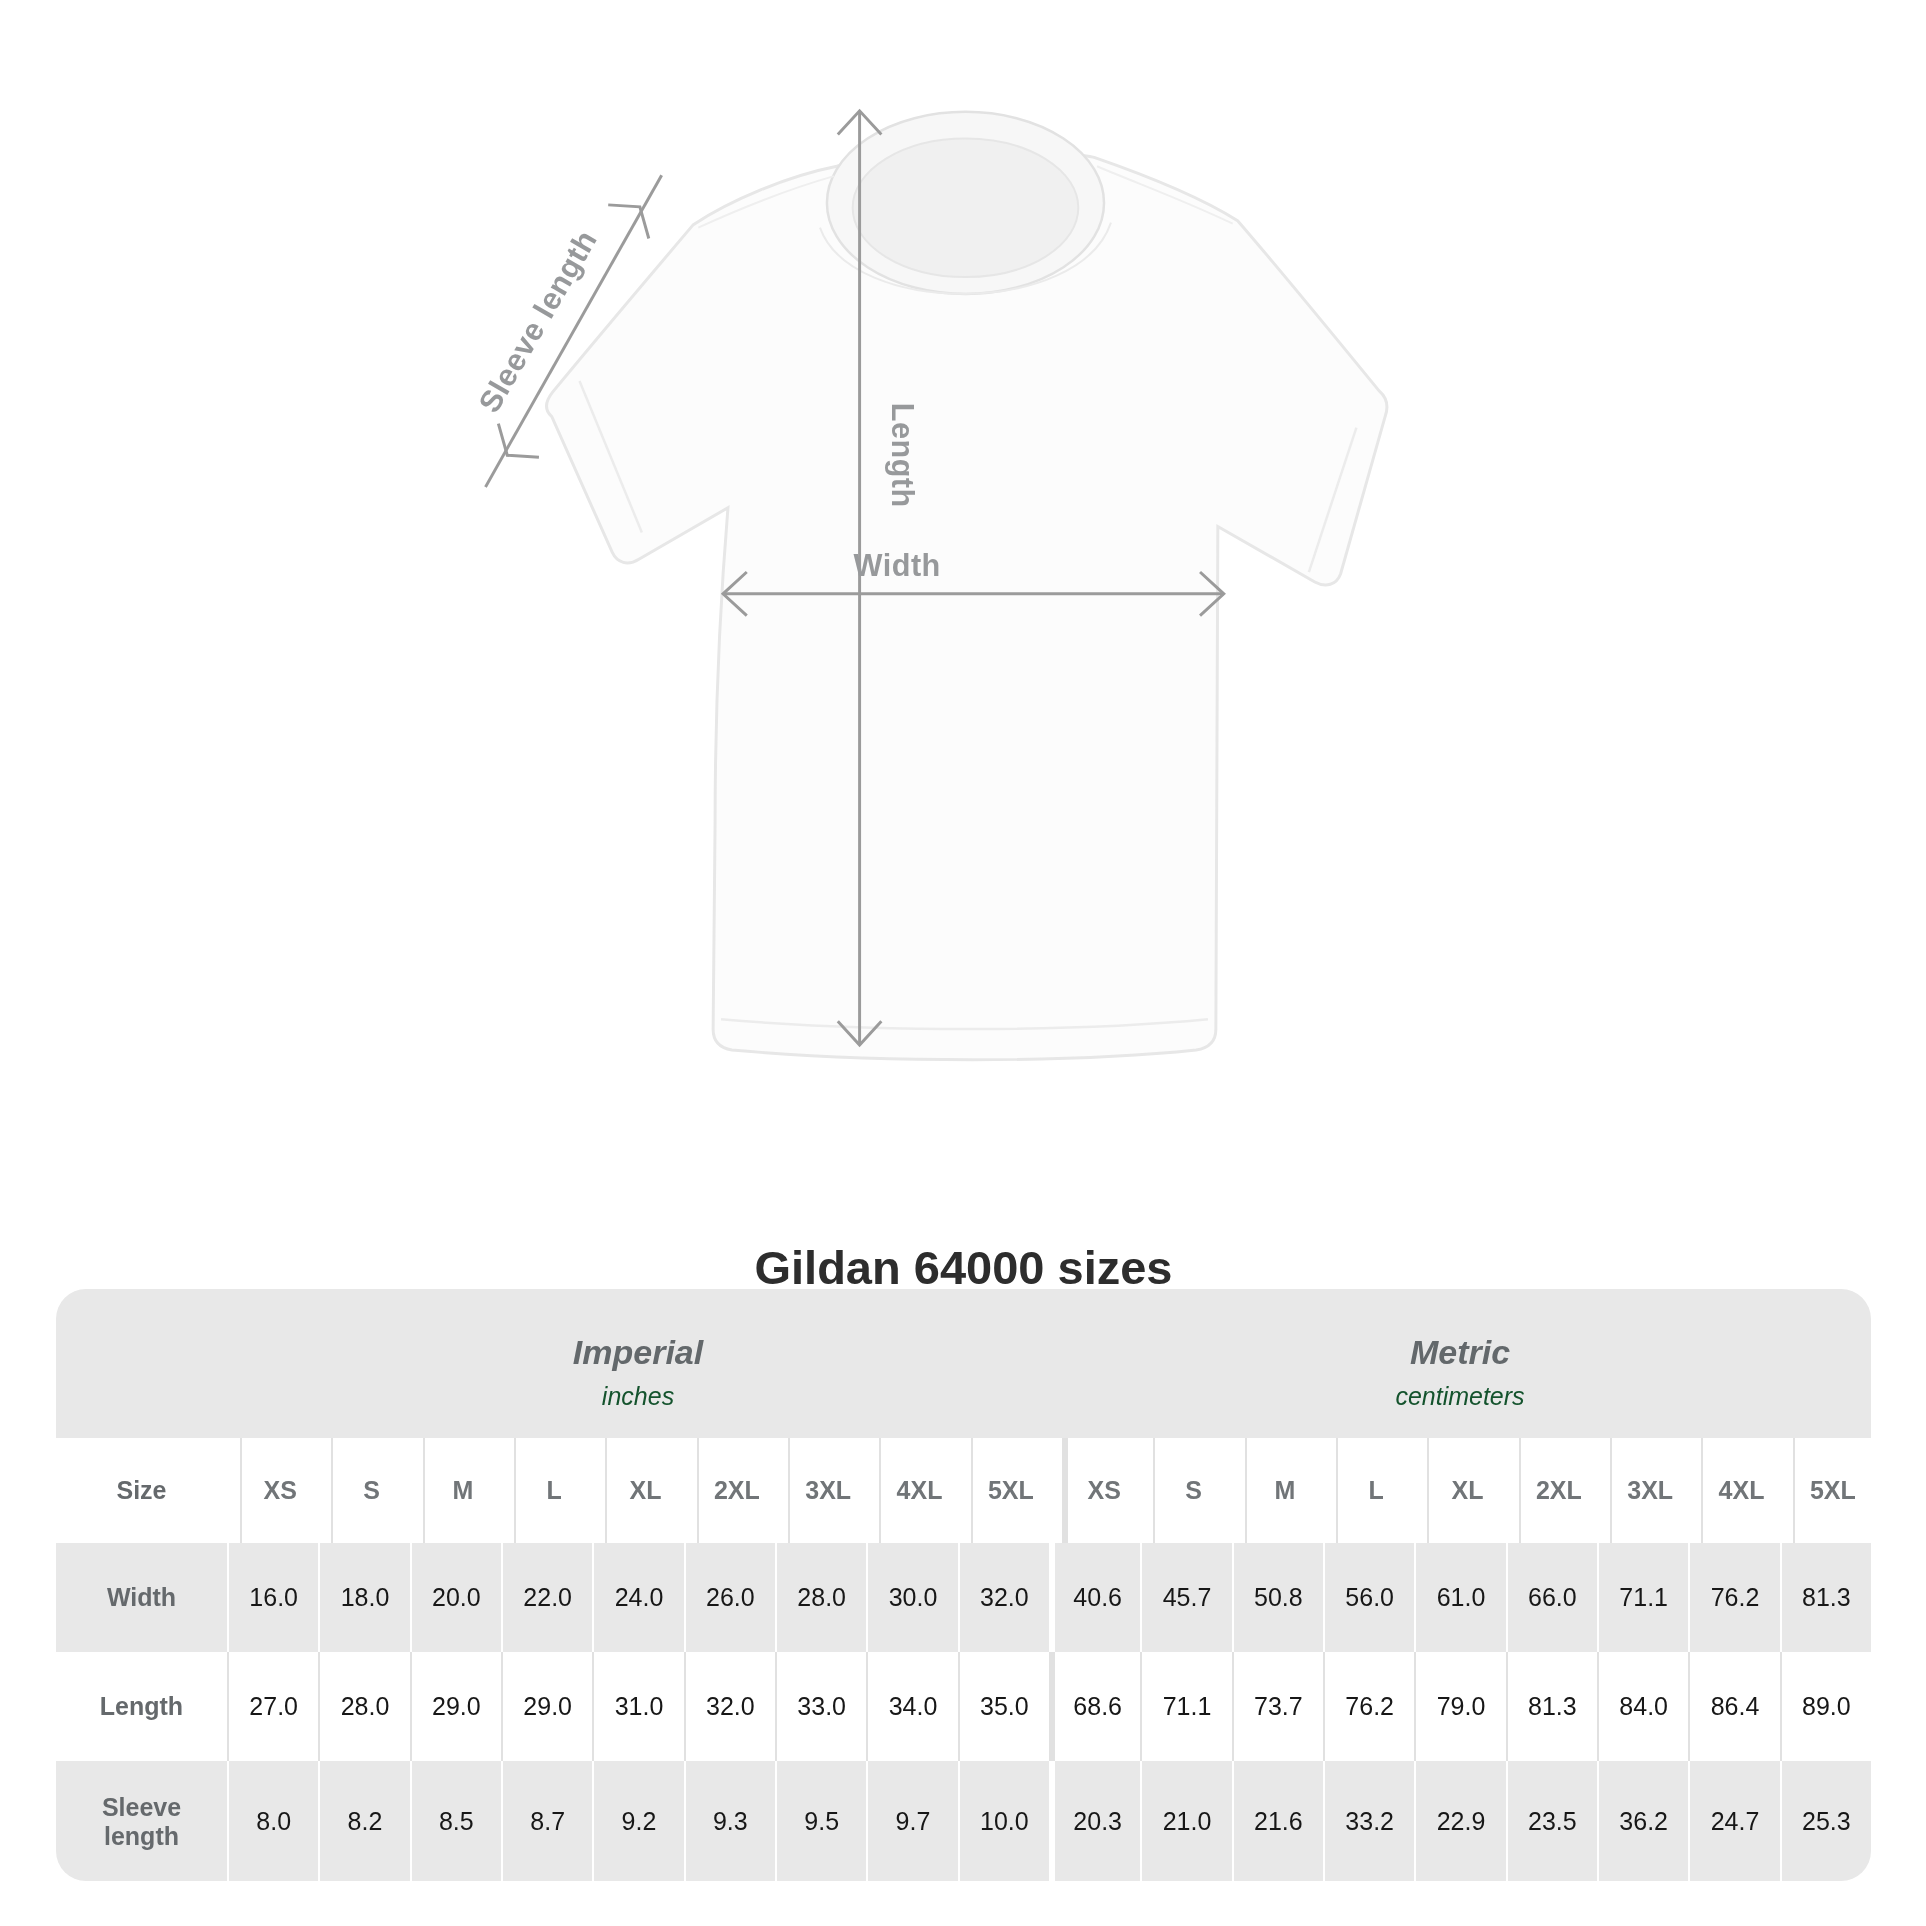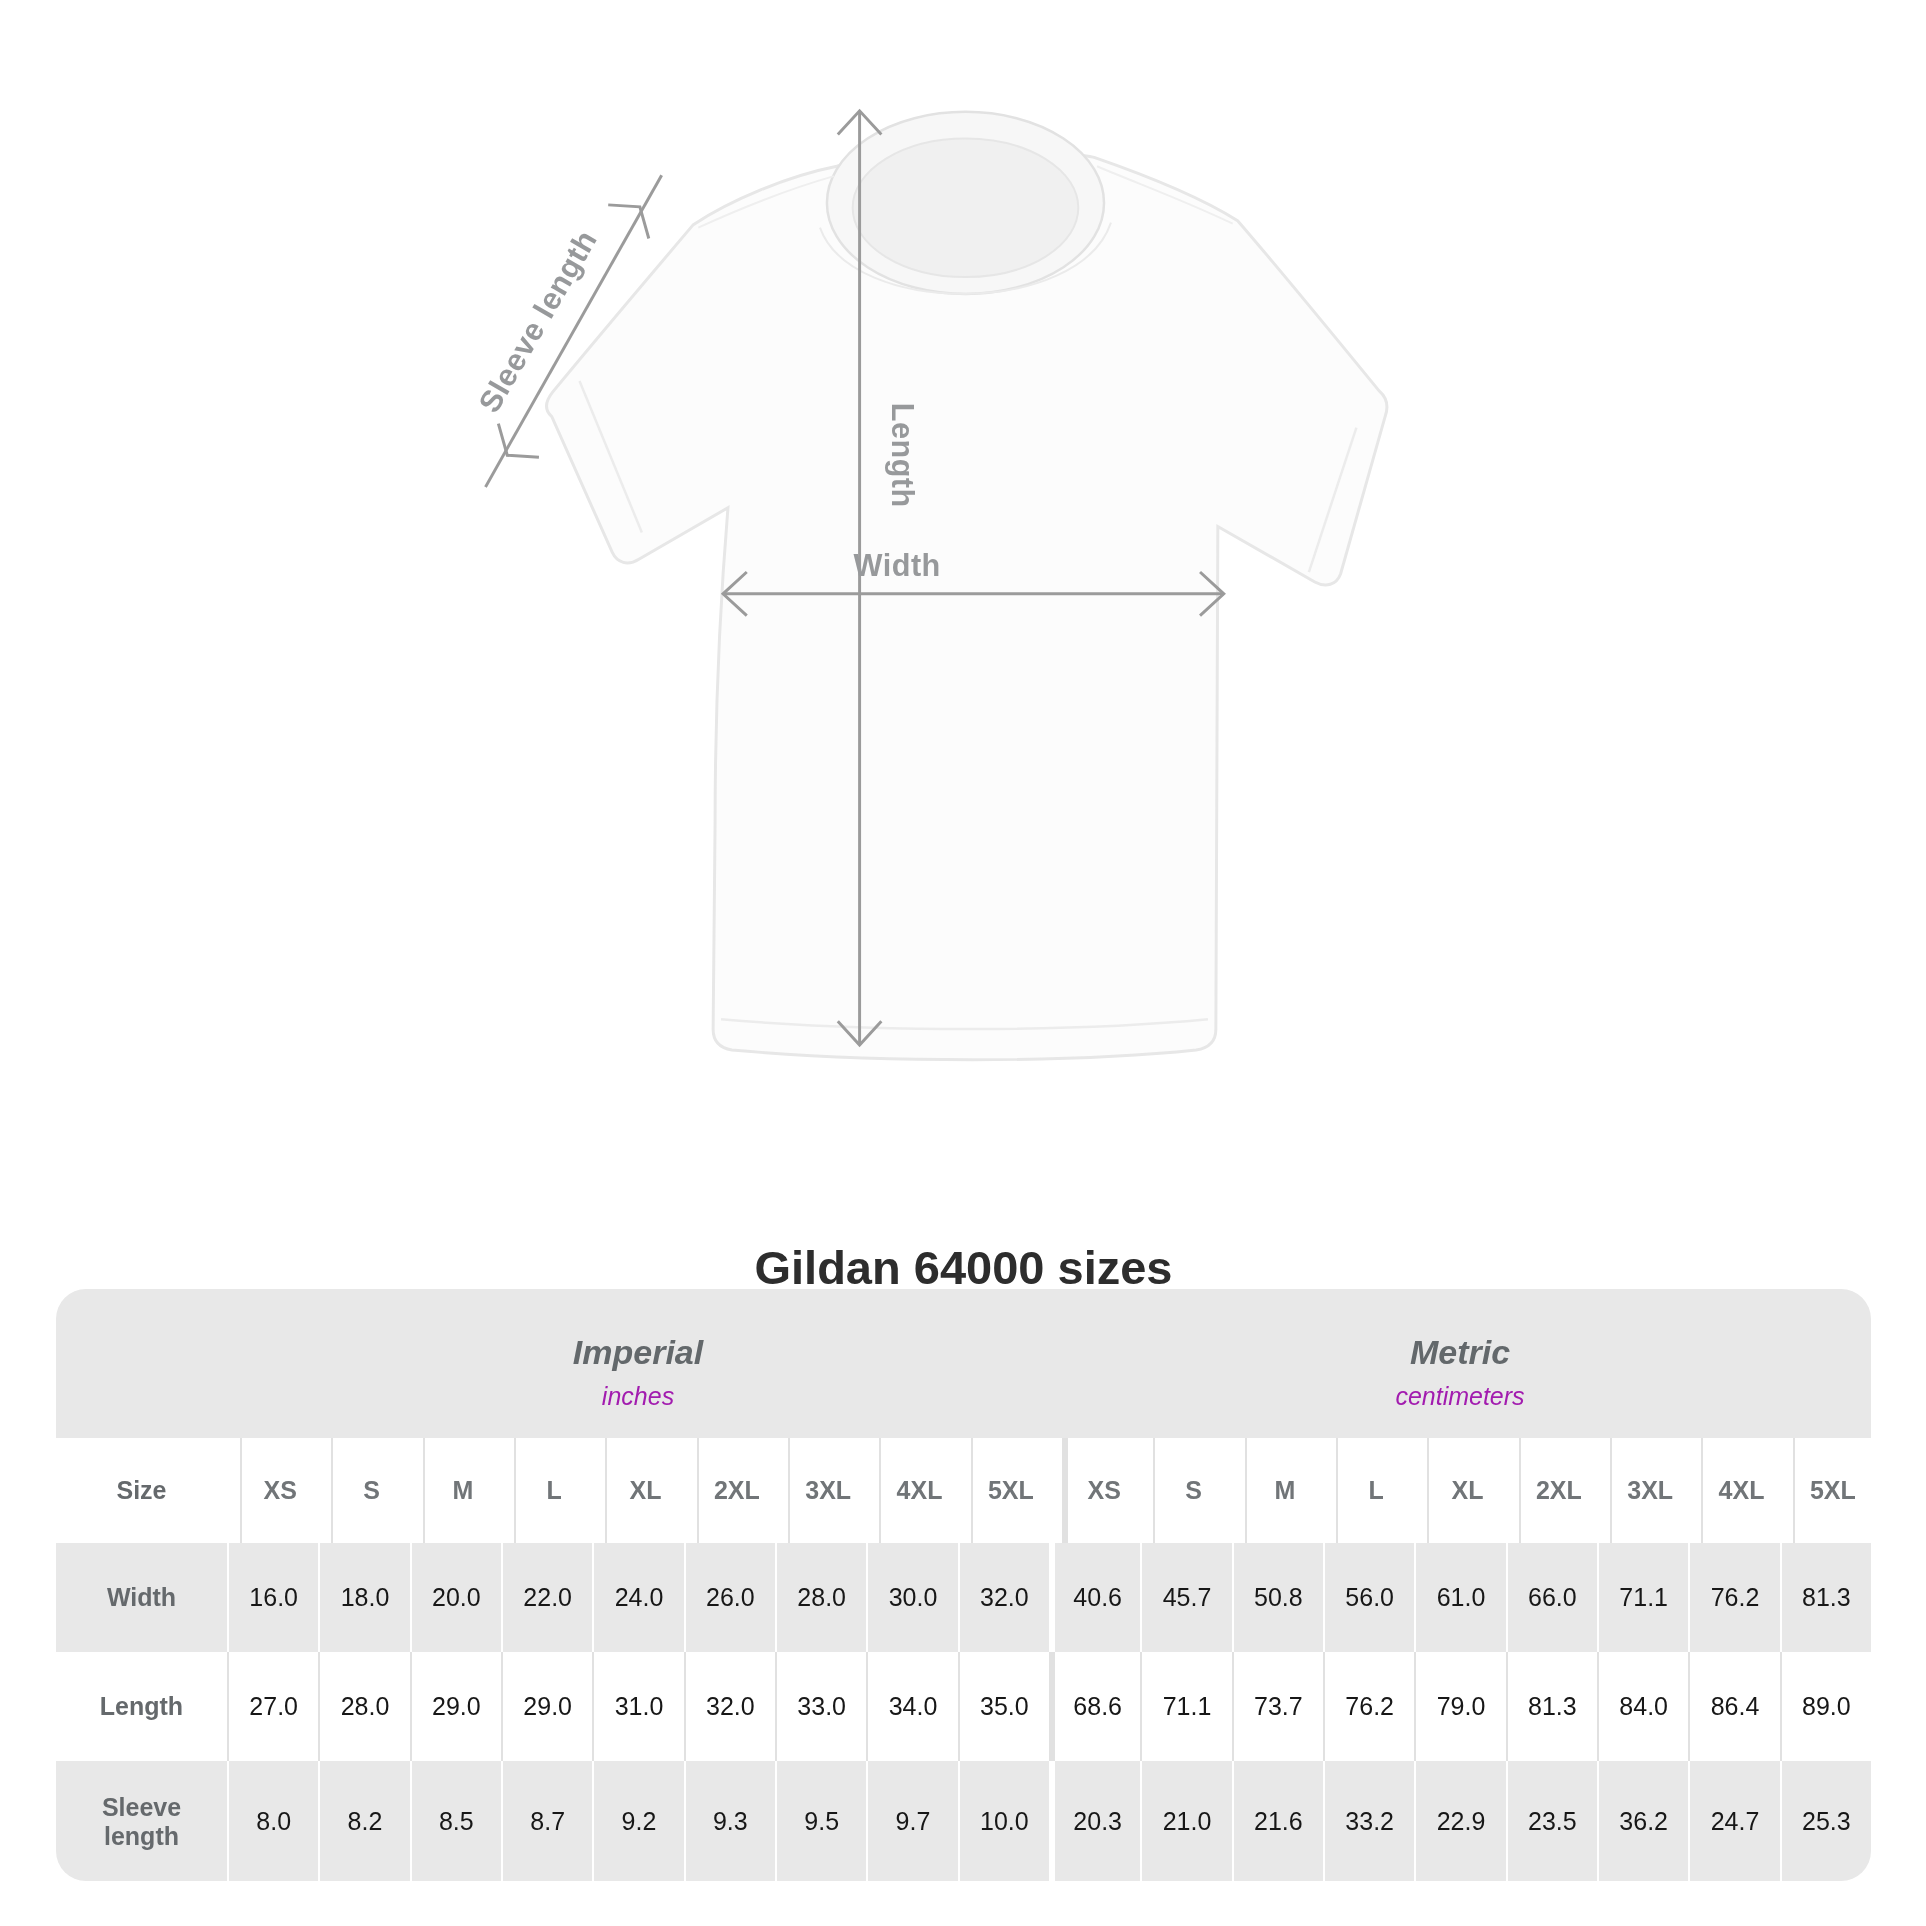--- a/index.html
+++ b/index.html
@@ -15,21 +15,21 @@
         font-style:italic;font-size:27px;color:#4e4e4e;}
 
   .size-table{position:absolute;top:1289px;left:56px;width:1815px;height:592px;
               border-radius:30px;overflow:hidden;background:#fff;}
   .band,.trow{display:grid;grid-template-columns:171px repeat(18,1fr);}
   .band{height:149px;background:#e8e8e8;}
   .band-group{display:flex;flex-direction:column;align-items:center;justify-content:center;gap:10px;margin-top:16px;}
   .band-imperial{grid-column:2 / 11;}
   .band-metric{grid-column:11 / 20;}
   .g-label{font-size:34px;font-weight:bold;font-style:italic;color:#63686b;}
-  .g-unit{font-size:25px;font-style:italic;color:#a21caf;}
+  .g-unit{font-size:25px;font-style:italic;color:#14532d;}
 
   .trow{height:109px;}
   .row-size{height:105px;background:#fff;gap:13px;}
   .row-white{background:#fff;}
   .row-gray{background:#e8e8e8;}
   .row-last{height:121px;}
 
   .rlabel{display:flex;align-items:center;justify-content:center;
           font-size:25px;font-weight:bold;color:#65696c;text-align:center;padding:0 8px;}
   .cell{display:flex;align-items:center;justify-content:center;

